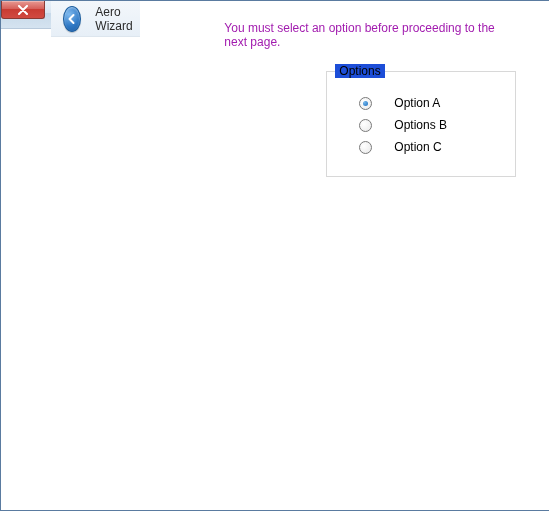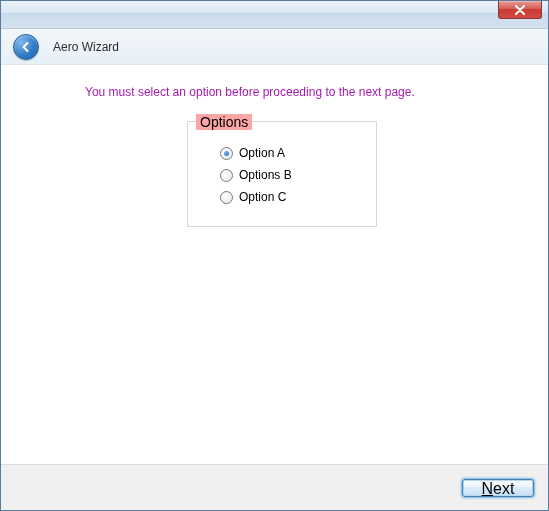--- a/index.html
+++ b/index.html
@@ -10,21 +10,20 @@
       font-size: 12px;
       background: #fff;
     }
     .window {
       width: 549px;
       height: 511px;
       border: 1px solid #5a7ba0;
       background: #fff;
       position: relative;
       display: flex;
-      flex-direction: column;
     }
     
     .titlebar {
       height: 28px;
       background: linear-gradient(to bottom, #eaf1f8 0%, #d9e6f2 45%, #c8daea 46%, #d5e3f0 100%);
       border-bottom: 1px solid #b8c9db;
       display: flex;
       justify-content: flex-end;
       align-items: flex-start;
       padding: 0;
@@ -93,29 +92,29 @@
       width: 190px;
       margin-left: 150px;
       border: 1px solid #d8d8d8;
       position: relative;
       padding: 16px 14px 14px 14px;
     }
     .options-group .legend {
       position: absolute;
       top: -8px;
       left: 8px;
-      background: #fca5a5;
+      background: #1d4ed8;
       padding: 0 4px;
-      font-size: 14px;
+      font-size: 12px;
       color: #000;
     }
     .option-row {
       display: flex;
       align-items: center;
-      gap: 6px;
+      gap: 22px;
       margin: 8px 0 8px 18px;
       cursor: pointer;
     }
     .radio {
       width: 13px;
       height: 13px;
       border-radius: 50%;
       border: 1px solid #7a7a7a;
       background: radial-gradient(circle at 35% 35%, #fff 0%, #e8e8e8 100%);
       display: flex;

